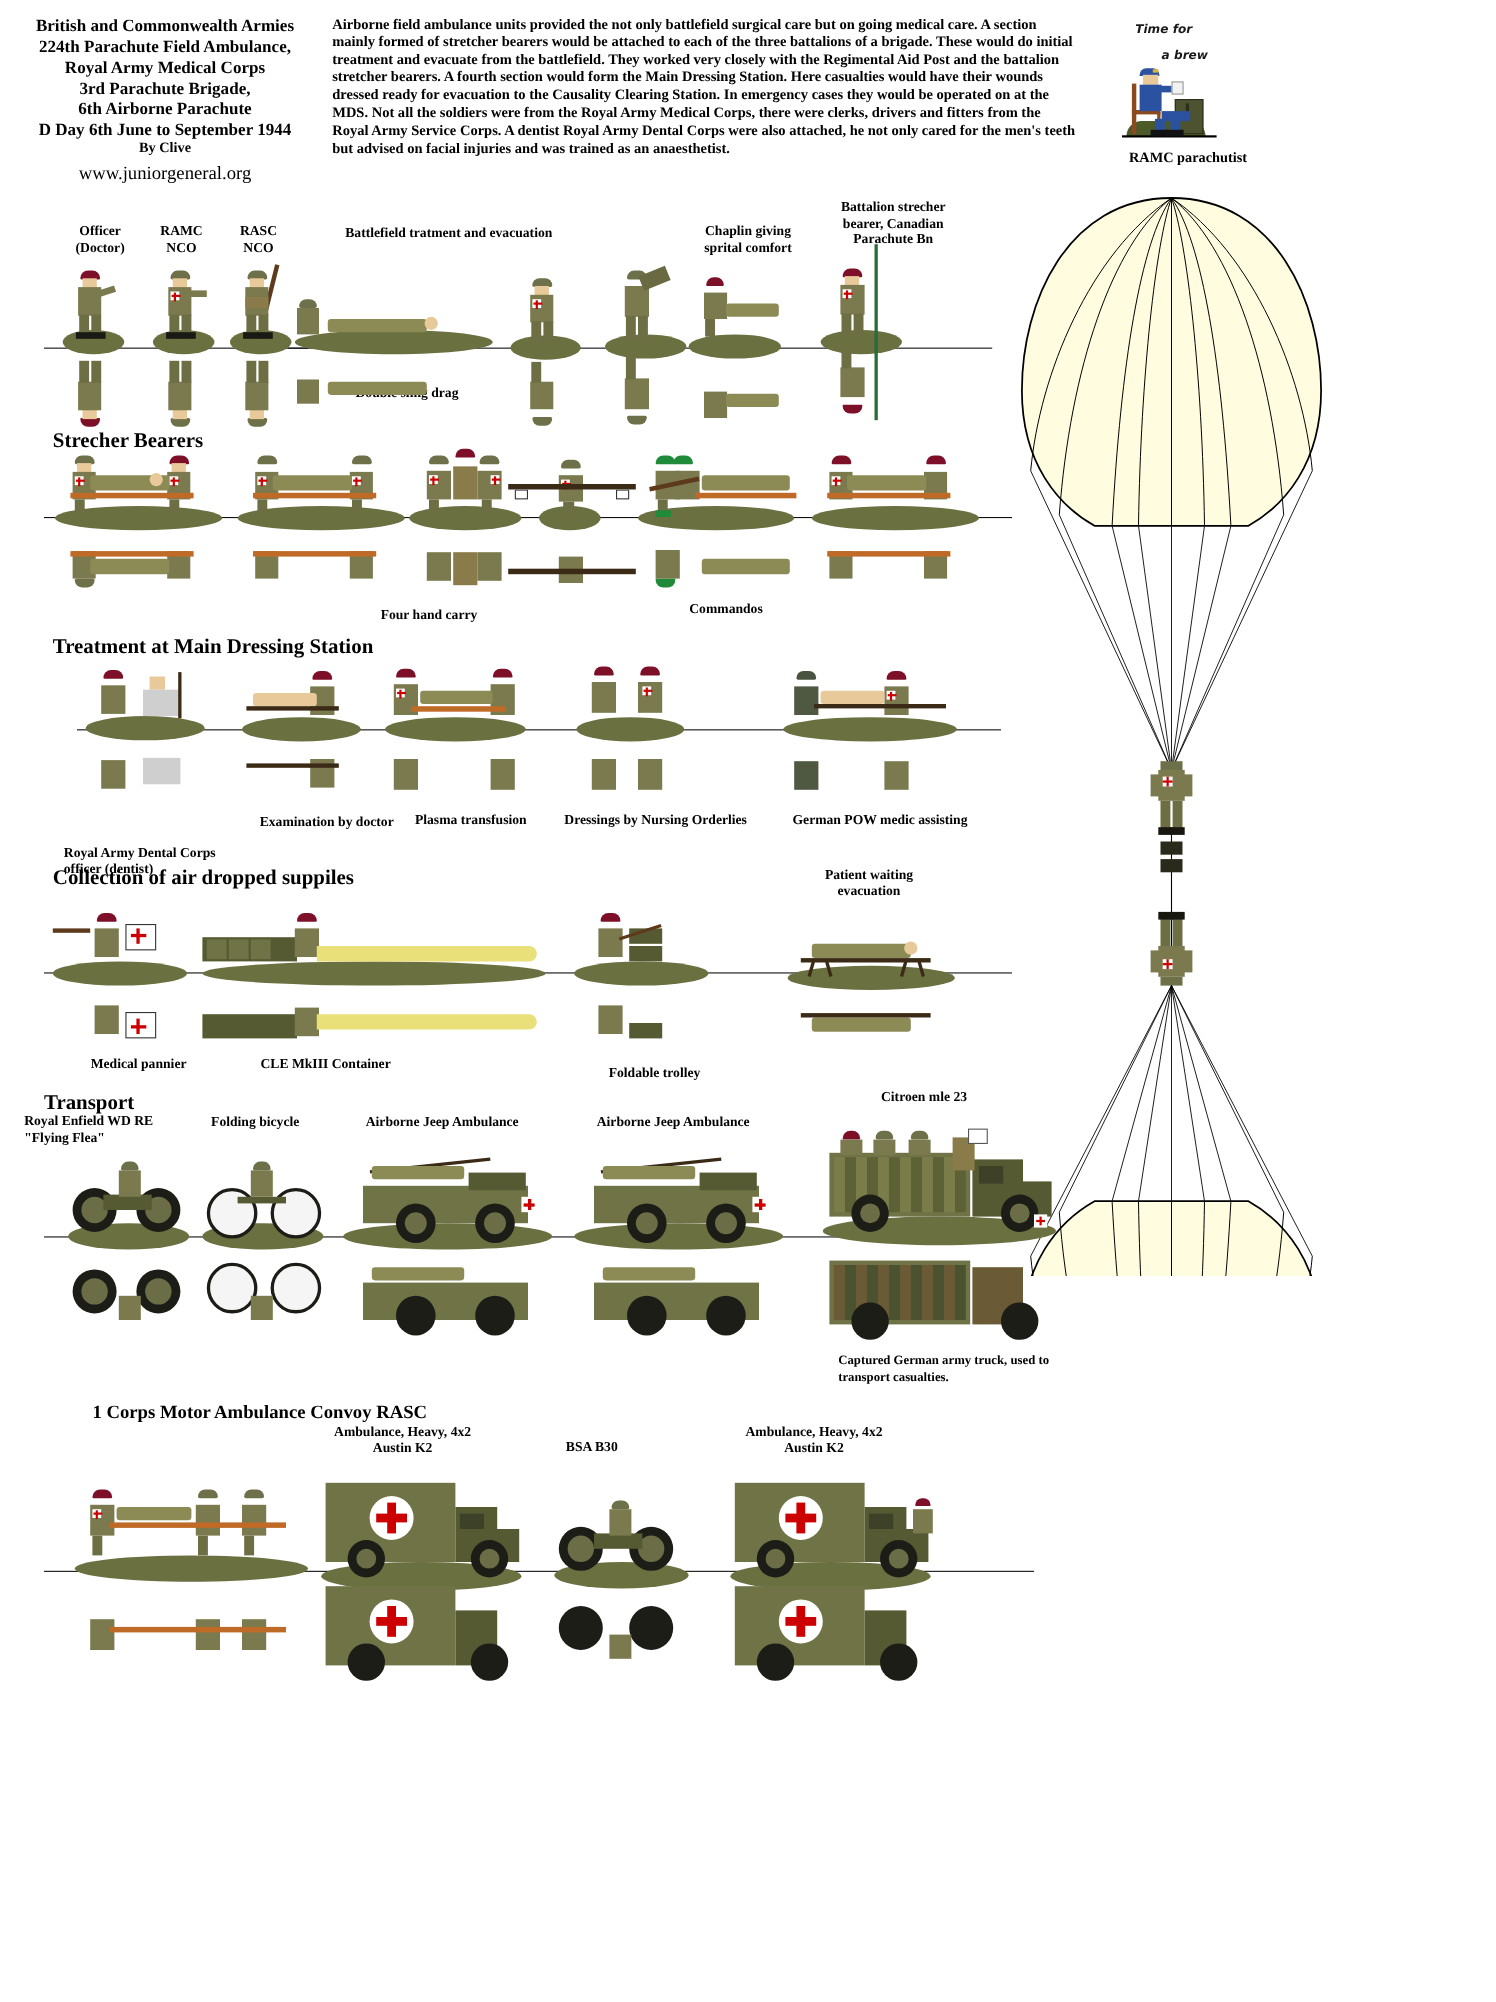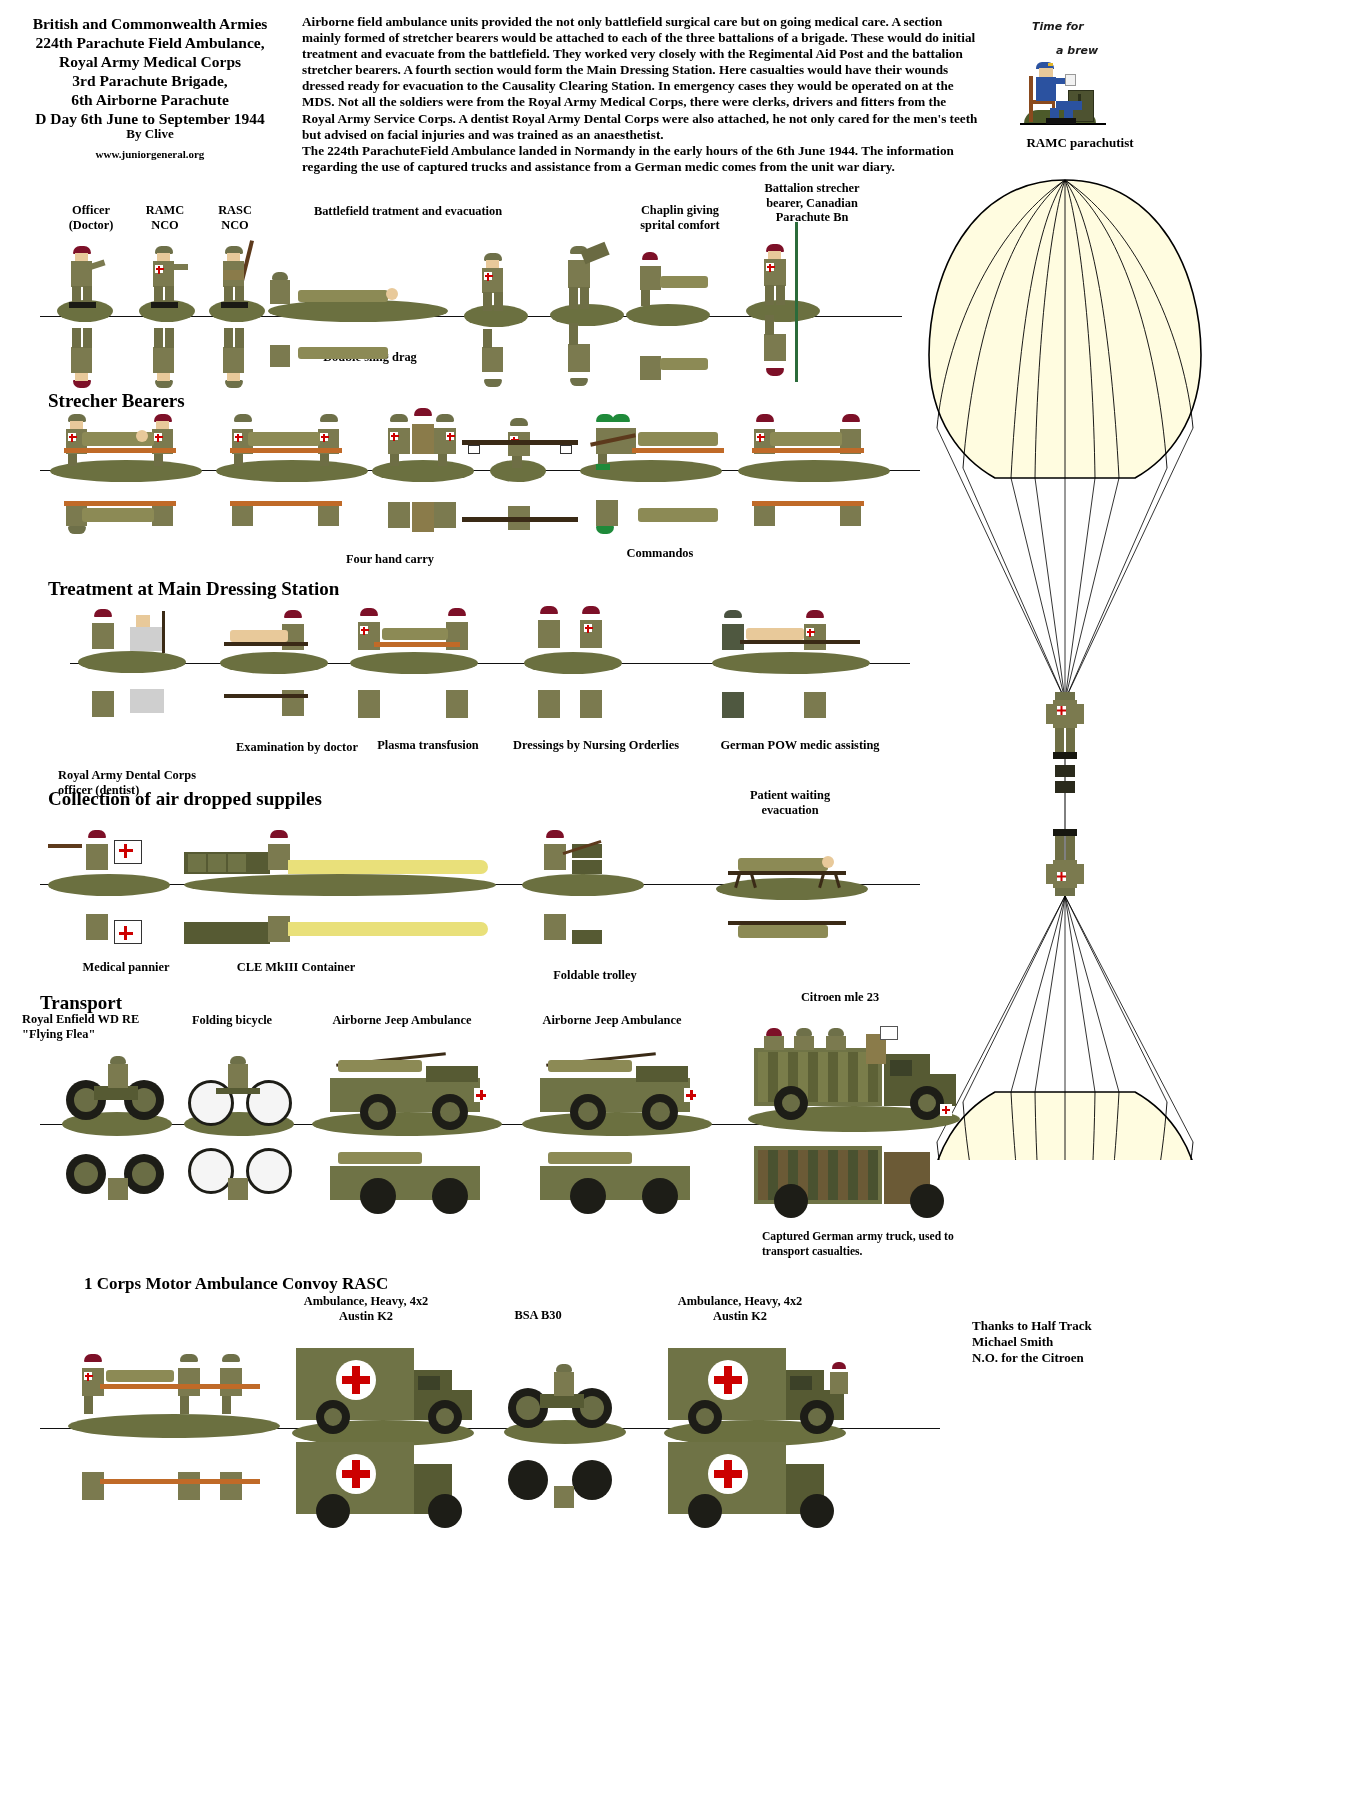--- a/index.html
+++ b/index.html
@@ -7,21 +7,21 @@
        font-family:"Liberation Serif", serif; color:#000;}
   .sheet{position:absolute;left:0;top:0;width:1360px;height:1820px;background:#fff;}
 
   
   .title{position:absolute;left:10px;top:14px;width:280px;text-align:center;
          font-weight:bold;font-size:15.5px;line-height:19px;}
   .title .l{display:block;}
   .byline{position:absolute;left:10px;top:126px;width:280px;text-align:center;
           font-weight:bold;font-size:13px;}
   .site{position:absolute;left:10px;top:148px;width:280px;text-align:center;
-        font-weight:bold;font-size:11px;}
+        font-weight:normal;font-size:17px;}
 
   .intro{position:absolute;left:302px;top:14px;width:680px;font-size:13.2px;
          line-height:16.1px;font-weight:bold;text-align:left;}
   .intro p{margin:0;}
 
   .brewlabel{position:absolute;font-style:italic;font-weight:bold;
              font-family:"DejaVu Sans", sans-serif;font-size:11px;color:#1a1a1a;}
 
   .ramcpara{position:absolute;left:940px;top:135px;width:280px;text-align:center;
             font-weight:bold;font-size:13px;}
@@ -89,21 +89,20 @@
     <span class="l">Royal Army Medical Corps</span>
     <span class="l">3rd Parachute Brigade,</span>
     <span class="l">6th Airborne Parachute</span>
     <span class="l">D Day 6th June to September 1944</span>
   </div>
   <div class="byline">By Clive</div>
   <div class="site">www.juniorgeneral.org</div>
 
   <div class="intro">
     <p>Airborne field ambulance units provided the not only battlefield surgical care but on going medical care. A section mainly formed of stretcher bearers would be attached to each of the three battalions of a brigade. These would do initial treatment and evacuate from the battlefield. They worked very closely with the Regimental Aid Post and the battalion stretcher bearers. A fourth section would form the Main Dressing Station. Here casualties would have their wounds dressed ready for evacuation to the Causality Clearing Station. In emergency cases they would be operated on at the MDS. Not all the soldiers were from the Royal Army Medical Corps, there were clerks, drivers and fitters from the Royal Army Service Corps.  A dentist Royal Army Dental Corps were also attached, he not only cared for the men's teeth but advised on facial injuries and was trained as an anaesthetist.</p>
-    <p>The 224th ParachuteField Ambulance landed in Normandy in the early hours of the 6th June 1944. The information regarding the use of captured trucks and assistance from a German medic comes from the unit war diary.</p>
   </div>
 
   <div class="fig" style="left:1020px;top:18px;width:180px;height:120px;">
     <div class="brewlabel" style="left:12px;top:2px;">Time for</div>
     <div class="brewlabel" style="left:36px;top:26px;">a brew</div>
 
     <div style="position:absolute;left:4px;top:92px;width:72px;height:14px;background:#4c5a2a;border-radius:36px 36px 0 0;"></div>
     <div style="position:absolute;left:0px;top:105px;width:86px;height:2px;background:#000;"></div>
 
     <div style="position:absolute;left:9px;top:58px;width:4px;height:46px;background:#8a4a1e;"></div>
@@ -767,25 +766,20 @@
   <div class="bighead" style="left:84px;top:1274px;">1 Corps Motor Ambulance Convoy RASC</div>
   <div class="cap c" style="left:246px;top:1294px;width:240px;">
     <div>Ambulance, Heavy, 4x2</div>
     <div>Austin K2</div>
   </div>
   <div class="cap c" style="left:468px;top:1308px;width:140px;">BSA B30</div>
   <div class="cap c" style="left:620px;top:1294px;width:240px;">
     <div>Ambulance, Heavy, 4x2</div>
     <div>Austin K2</div>
   </div>
-  <div class="credits" style="left:972px;top:1318px;width:260px;">
-    <div>Thanks to Half Track</div>
-    <div>Michael Smith</div>
-    <div>N.O. for the Citroen</div>
-  </div>
   <div class="groundline" style="left:40px;top:1428px;width:900px;"></div>
 
   <div class="unit" style="left:64px;top:1350px;width:220px;height:156px;">
     <div class="base" style="left:4px;top:64px;width:212px;height:24px;"></div>
     <div class="s-beret" style="left:20px;top:4px;width:18px;height:8px;"></div>
     <div class="s-body" style="left:18px;top:18px;width:22px;height:28px;"></div>
     <div class="s-cross" style="left:20px;top:22px;width:8px;height:8px;"></div>
     <div class="stretcher-body" style="left:42px;top:20px;width:68px;height:12px;"></div>
     <div class="s-helmet" style="left:116px;top:4px;width:18px;height:8px;"></div>
     <div class="s-body" style="left:114px;top:18px;width:22px;height:28px;"></div>

